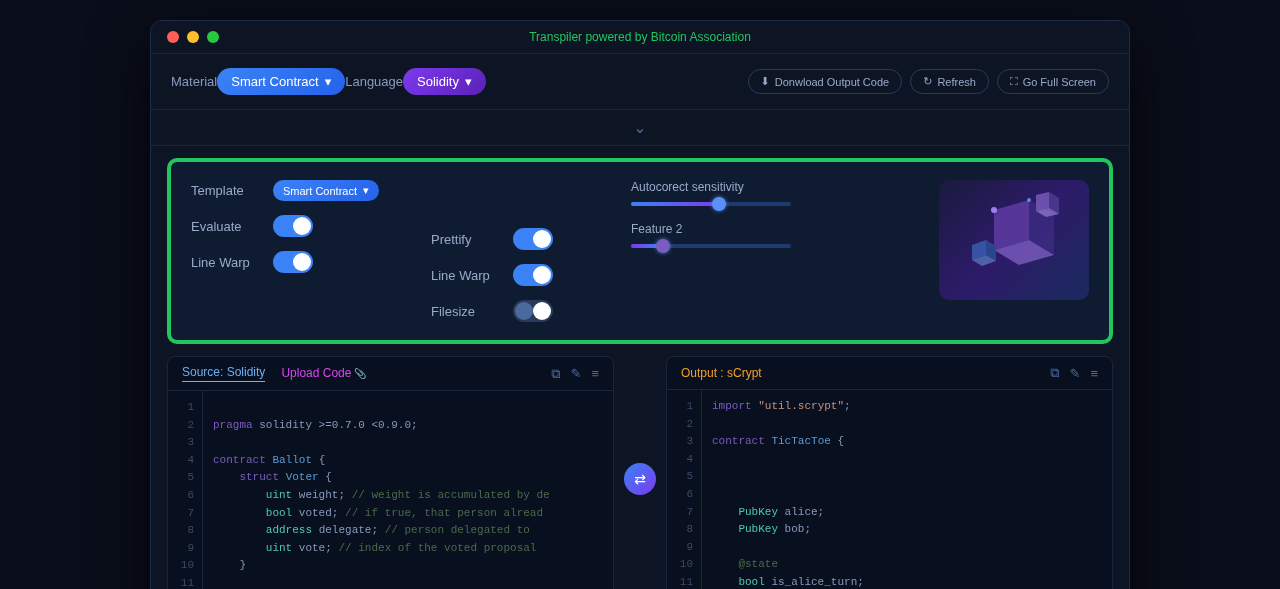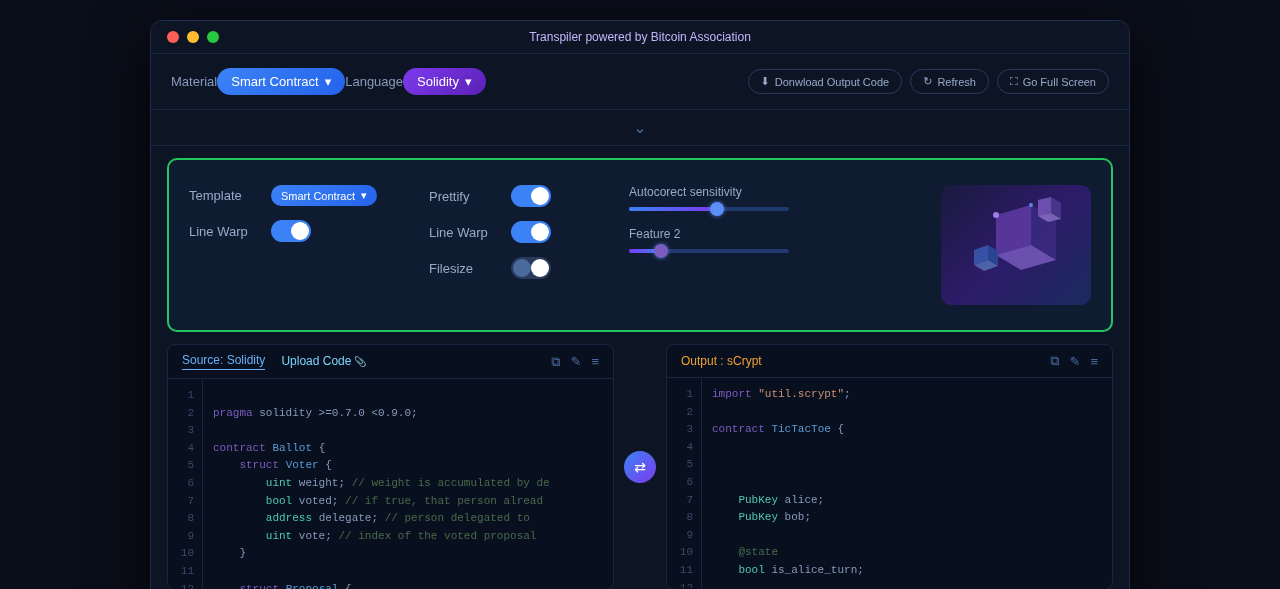--- a/index.html
+++ b/index.html
@@ -34,21 +34,21 @@
       display: inline-block;
     }
     .tl-red { background: #ff5f57; }
     .tl-yellow { background: #ffbd2e; }
     .tl-green { background: #28c840; }
     .title-text {
       position: absolute;
       left: 50%;
       transform: translateX(-50%);
       font-size: 12px;
-      color: #c4b5fd;
+      color: #22c55e;
     }
     .toolbar {
       padding: 14px 20px;
       display: flex;
       align-items: center;
       gap: 0;
       border-bottom: 1px solid #1a2540;
       background: #0d1525;
     }
     .toolbar-label {
@@ -99,25 +99,25 @@
     }
     .chevron-down {
       color: #4a6a9c;
       font-size: 16px;
       cursor: pointer;
     }
     .settings-panel {
       background: #0f1b30;
       margin: 12px 16px;
       border-radius: 10px;
-      padding: 25px 20px;
+      padding: 18px 20px;
       display: flex;
       gap: 20px;
       align-items: flex-start;
-      border: 2px solid #22c55e;
+      border: 4px solid #22c55e;
     }
     .settings-left {
       display: flex;
       flex-direction: column;
       gap: 14px;
       min-width: 220px;
     }
     .settings-row {
       display: flex;
       align-items: center;
@@ -144,20 +144,21 @@
       position: absolute;
       top: 2px;
       transition: left 0.2s;
     }
     .toggle.on .toggle-knob { left: 20px; }
     .settings-middle {
       display: flex;
       flex-direction: column;
       gap: 14px;
       min-width: 180px;
+      margin-top: 48px;
     }
     .settings-right-panel {
       flex: 1;
     }
     .autocorrect-section {
       margin-bottom: 16px;
     }
     .autocorrect-label {
       font-size: 12px;
       color: #99aac9;
@@ -220,21 +221,21 @@
       justify-content: space-between;
       border-bottom: 1px solid #1a2540;
     }
     .code-header-left {
       display: flex;
       gap: 16px;
       align-items: center;
     }
     .code-tab {
       font-size: 12px;
-      color: #7dd3fc;
+      color: #d946ef;
       cursor: pointer;
       padding-bottom: 2px;
     }
     .code-tab.active {
       color: #6ab0f5;
       border-bottom: 1px solid #6ab0f5;
     }
     .code-header-right {
       display: flex;
       gap: 10px;
@@ -383,20 +384,26 @@
 
     <div class="settings-left">
       <div class="settings-row">
         <span class="settings-row-label">Template</span>
         <button class="dropdown-btn blue" style="font-size:11px; padding:4px 10px;">
           <span>Smart Contract</span>
           <span>▾</span>
         </button>
       </div>
       <div class="settings-row">
+        <span class="settings-row-label">Evaluate</span>
+        <div class="toggle on">
+          <div class="toggle-knob"></div>
+        </div>
+      </div>
+      <div class="settings-row">
         <span class="settings-row-label">Line Warp</span>
         <div class="toggle on">
           <div class="toggle-knob"></div>
         </div>
       </div>
     </div>
 
     <div class="settings-middle">
       <div class="settings-row">
         <span class="settings-row-label">Prettify</span>

